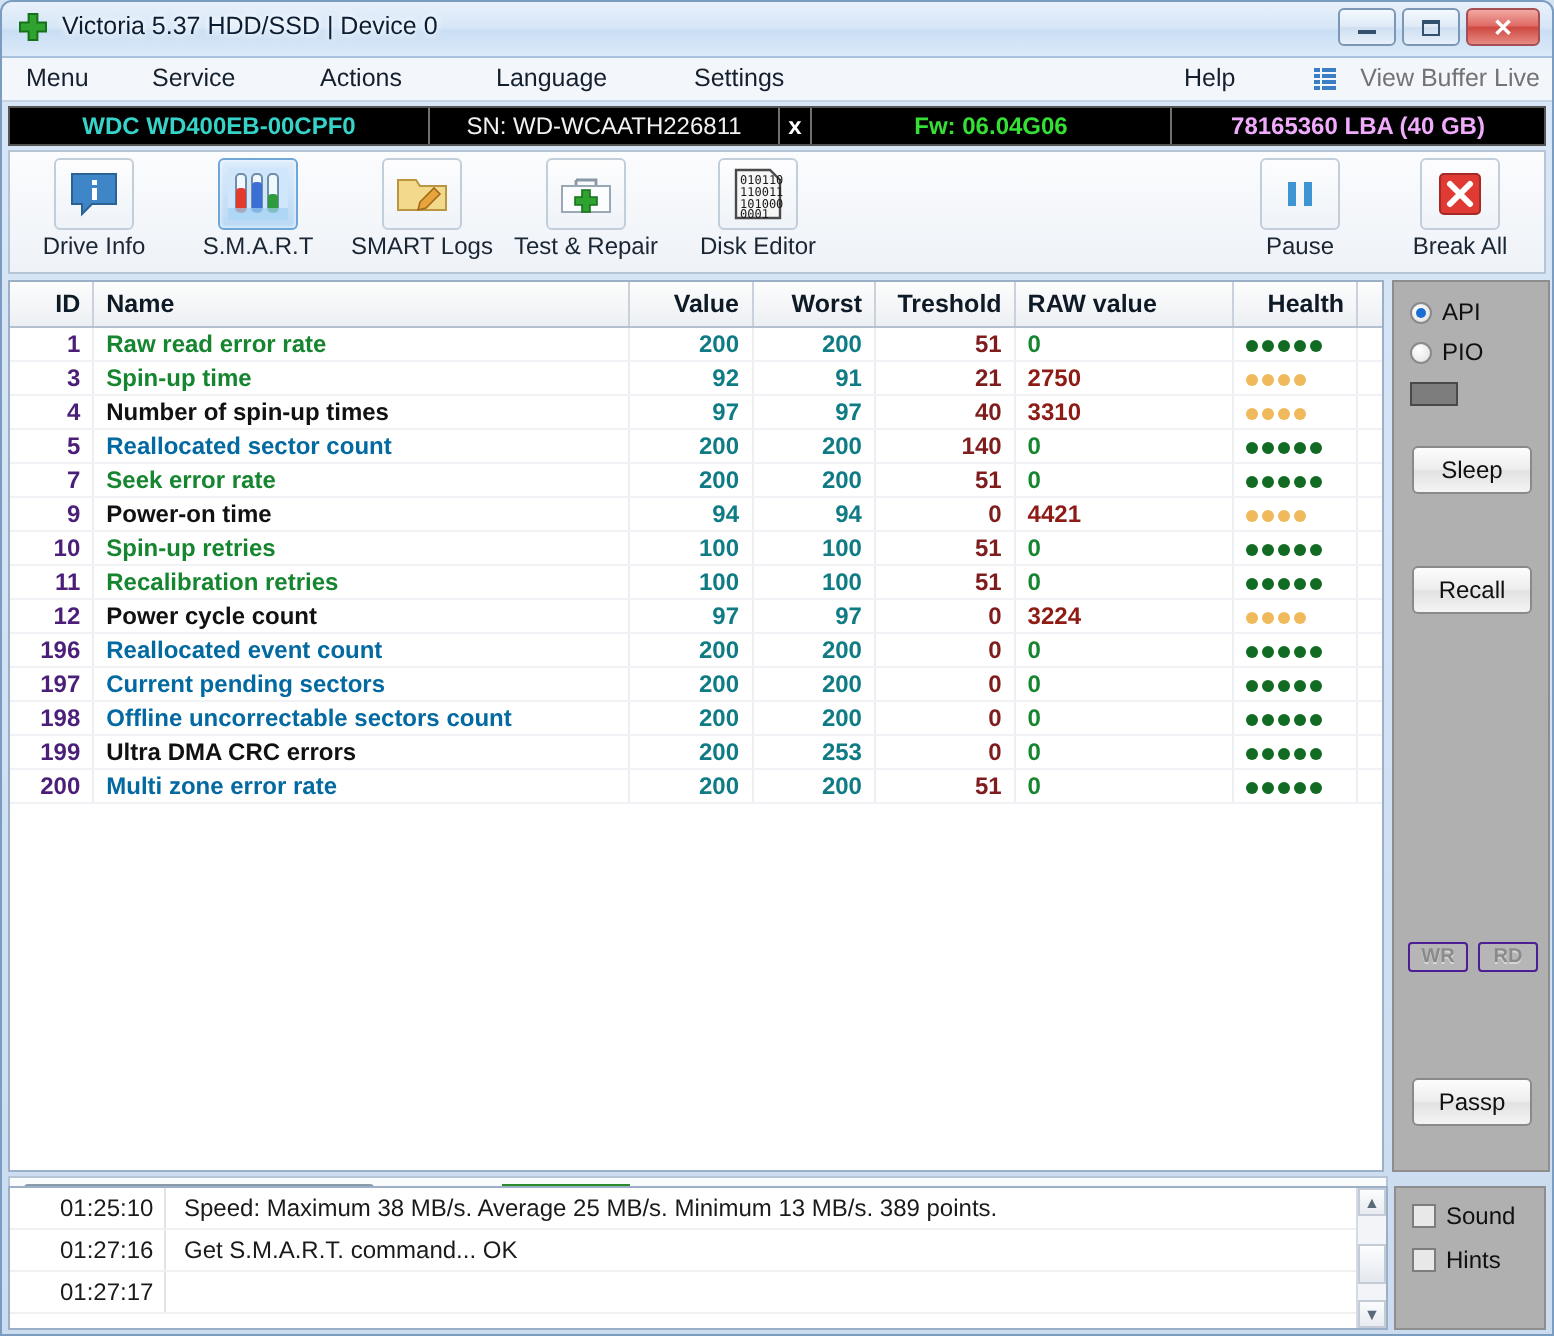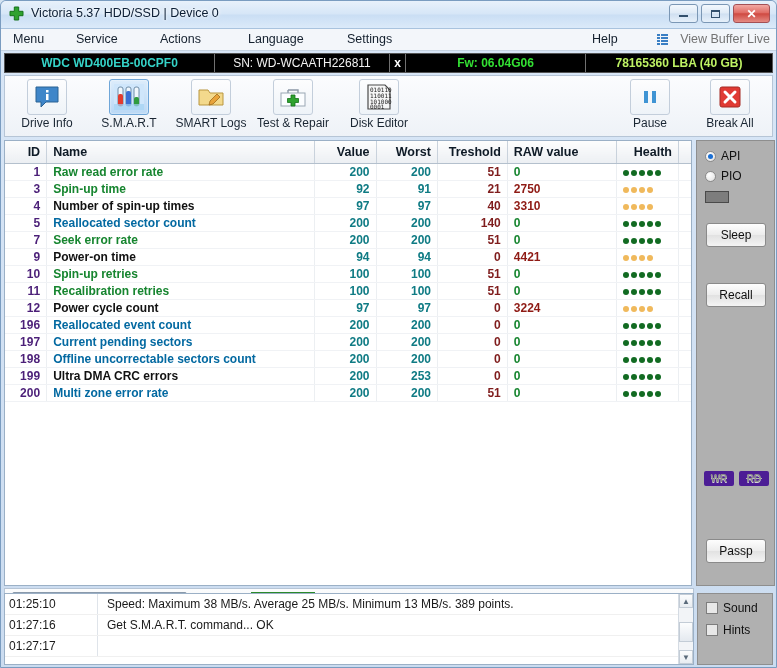--- a/index.html
+++ b/index.html
@@ -100,21 +100,21 @@
     height: 100%;
     display: flex; align-items: center; justify-content: center;
     font-size: 12px; font-weight: bold;
     border-right: 1px solid #707070;
     white-space: nowrap;
   }
   #ds-model { width: 210px; color: #35d3c8; }
   #ds-sn    { width: 175px; color: #f2f2f2; font-weight: normal; }
   #ds-x     { width: 16px;  color: #ffffff; font-weight: bold; }
   #ds-fw    { width: 180px; color: #33e033; }
-  #ds-lba   { flex: 1;      color: #bef264; border-right: none; }
+  #ds-lba   { flex: 1;      color: #f0abfc; border-right: none; }
 
   
   #toolbar {
     position: relative;
     height: 62px;
     margin: 2px 3px 0 3px;
     background: linear-gradient(180deg,#fbfcfe 0%, #eef2f7 100%);
     border: 1px solid #b6c5d6;
   }
   .tbtn {
@@ -251,21 +251,21 @@
     display: flex; align-items: center; justify-content: center;
     cursor: default;
   }
   #btn-sleep  { top: 82px; }
   #btn-recall { top: 142px; }
   #btn-passp  { top: 398px; }
 
   .smallbtn {
     position: absolute; top: 330px;
     width: 30px; height: 15px;
-    border: 7px solid #4c1d95;
+    border: 1px solid #4c1d95;
     border-radius: 2px;
     background: #b6b6b6;
     font-size: 10px; font-weight: bold;
     color: #8b8b8b;
     display: flex; align-items: center; justify-content: center;
     text-shadow: 0 1px 0 #d6d6d6;
   }
   #btn-wr { left: 7px; }
   #btn-rd { left: 42px; }
 
@@ -329,21 +329,21 @@
     overflow: hidden;
   }
   .logrow {
     height: 21px;
     display: flex;
     align-items: center;
     border-bottom: 1px solid #f0f0f0;
     font-size: 12px;
   }
   .logtime {
-    width: 93px; padding-left: 4px;
+    width: 78px; padding-left: 25px;
     color: #1a1a1a;
     border-right: 1px solid #dfe4ea;
     height: 100%;
     display: flex; align-items: center;
   }
   .logmsg { padding-left: 9px; color: #1a1a1a; white-space: nowrap; }
   .logmsg.blue { color: #2233bb; }
 
   #logscroll {
     position: absolute; right: 0; top: 0;

